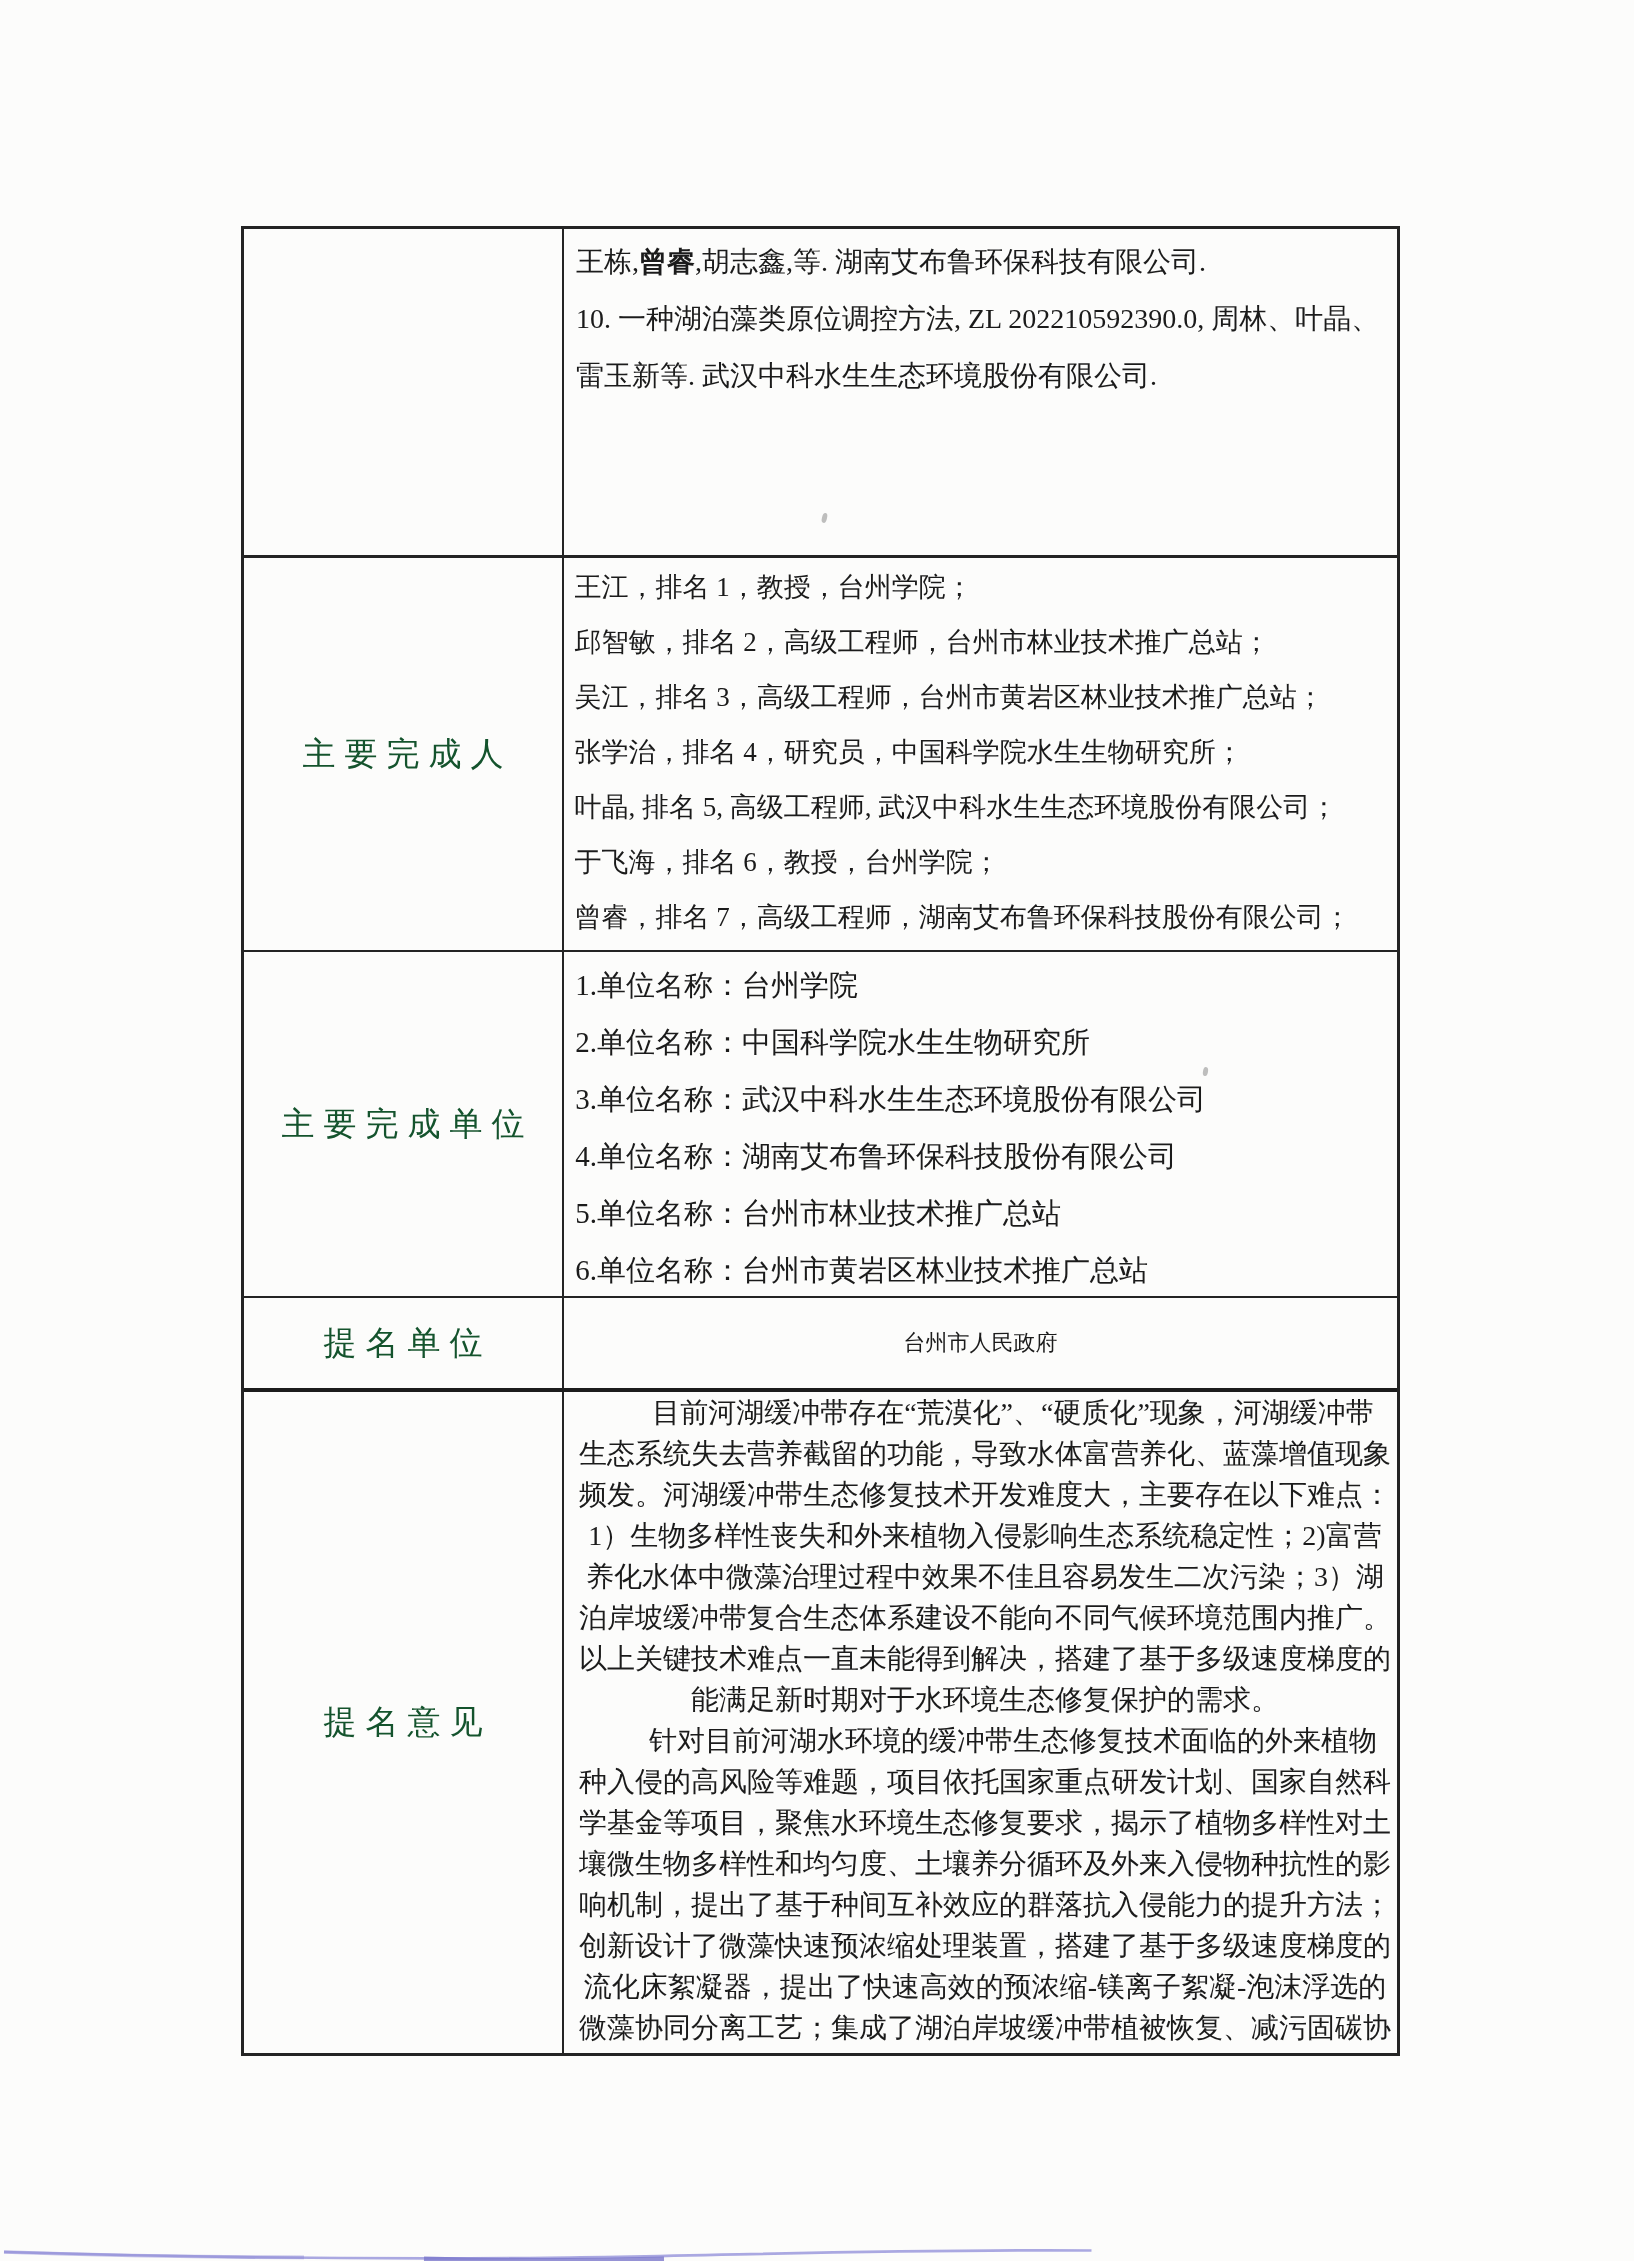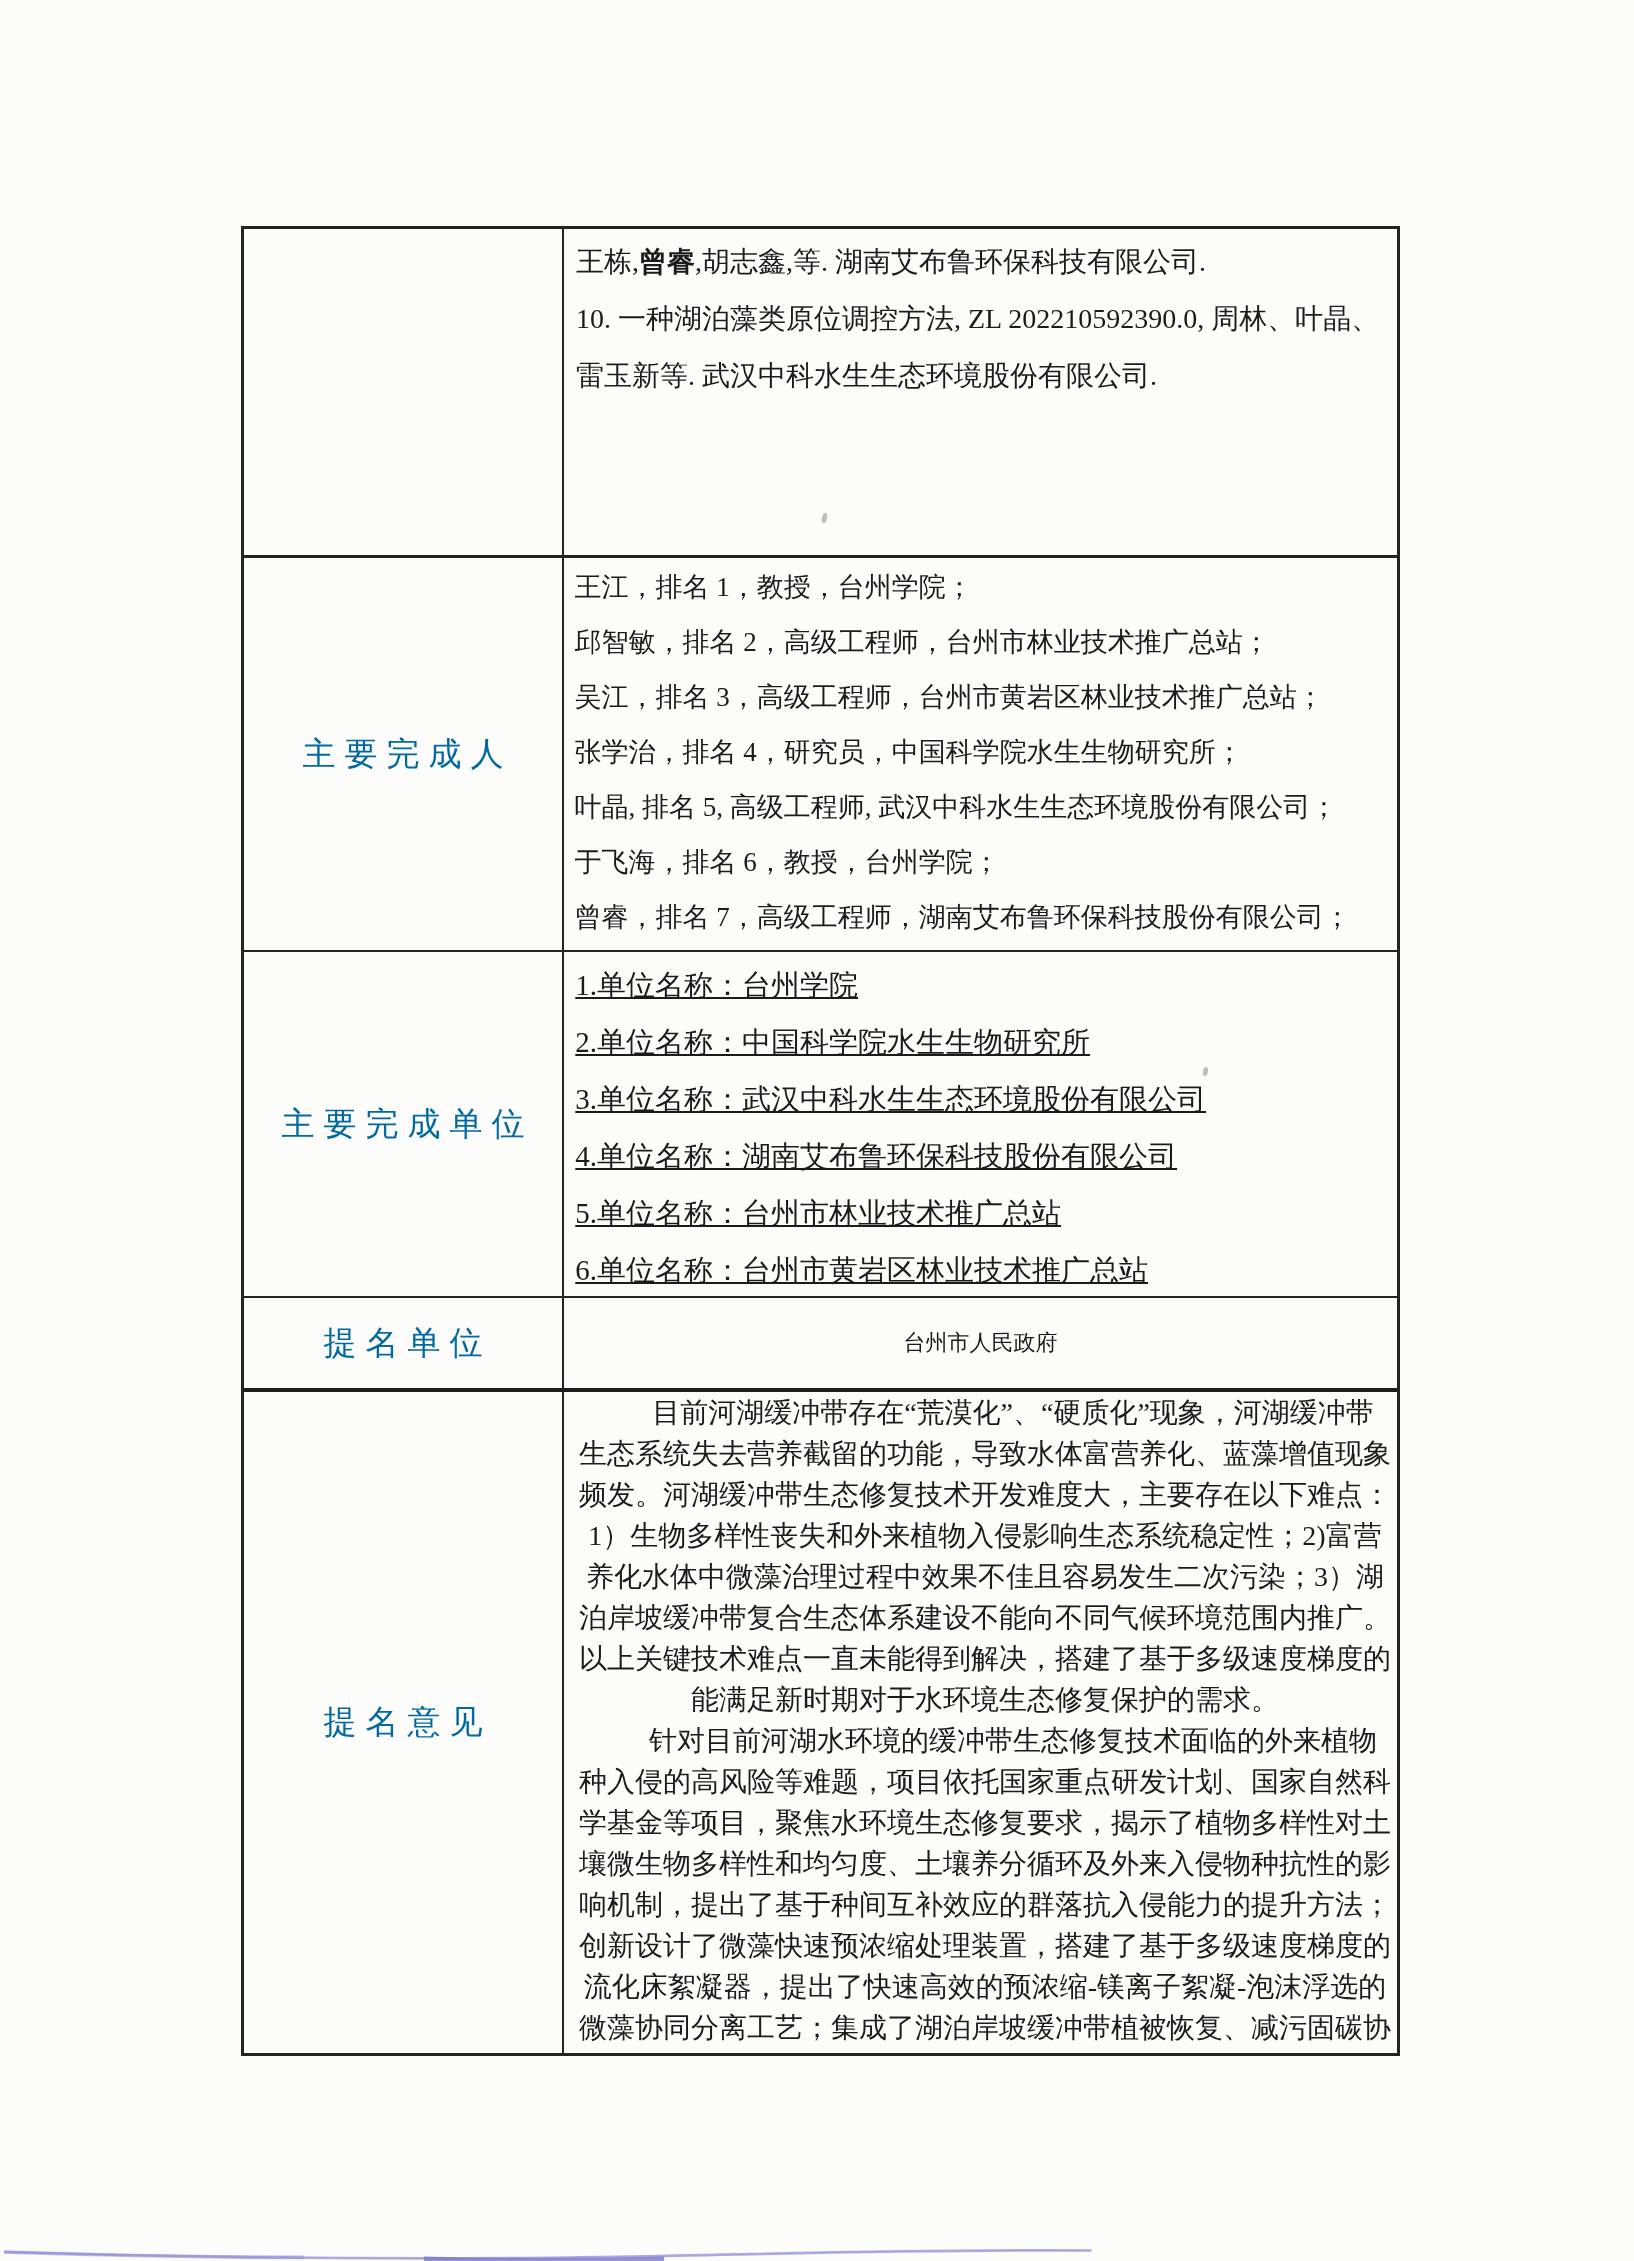--- a/index.html
+++ b/index.html
@@ -25,30 +25,30 @@
   .row-nominating{height:94px;border-bottom-width:4.5px;border-bottom-color:#1c1c1c;text-align:center;}
   .row-opinion{flex:1;border-bottom:none;}
   .cell-label{
     width:320px;box-sizing:border-box;
     border-right:2.3px solid #242424;
     display:flex;align-items:center;justify-content:center;
     flex-shrink:0;
   }
   .label-text{
     font-size:33px;letter-spacing:9px;margin-right:-9px;
-    color:#0369a1;white-space:nowrap;
+    color:#14532d;white-space:nowrap;
   }
   .cell-content{flex:1;box-sizing:border-box;overflow:hidden;}
   .line{white-space:nowrap;}
   
   .row-patents .cell-content{padding:3.8px 4.5px 0 12px;font-size:28px;line-height:57px;}
   
   .row-contributors .cell-content{padding:1.5px 1.5px 0 10.6px;font-size:27px;line-height:55px;}
   
-  .row-units .cell-content{padding:4.5px 4.5px 0 11.3px;font-size:29px;line-height:57px;text-decoration:underline;}
+  .row-units .cell-content{padding:4.5px 4.5px 0 11.3px;font-size:29px;line-height:57px;}
   
   .row-nominating .cell-content{display:flex;align-items:center;justify-content:center;font-size:22px;}
   
   .row-opinion .cell-content{padding:0 3px 0 12px;font-size:28px;line-height:41px;text-align:center;}
   .bold{font-weight:bold;}
   
   .scan-speck{position:absolute;background:#8a8a8a;opacity:.55;border-radius:50%;}
   .speck-1{left:822px;top:513px;width:5.3px;height:9.8px;transform:rotate(14deg);}
   .speck-2{left:1203px;top:1067px;width:4.5px;height:9px;transform:rotate(10deg);}
   .scan-edge{position:absolute;left:0;top:2237px;width:1634px;height:24px;pointer-events:none;}

